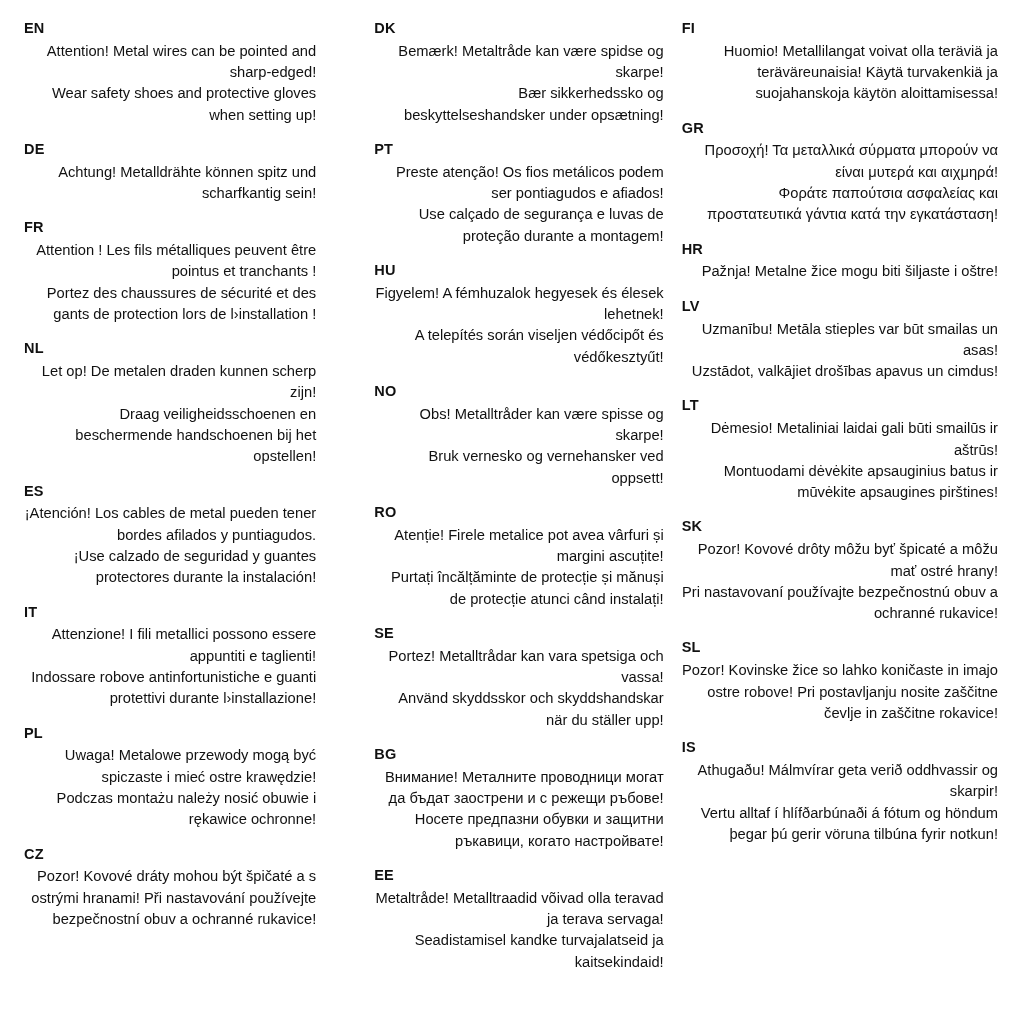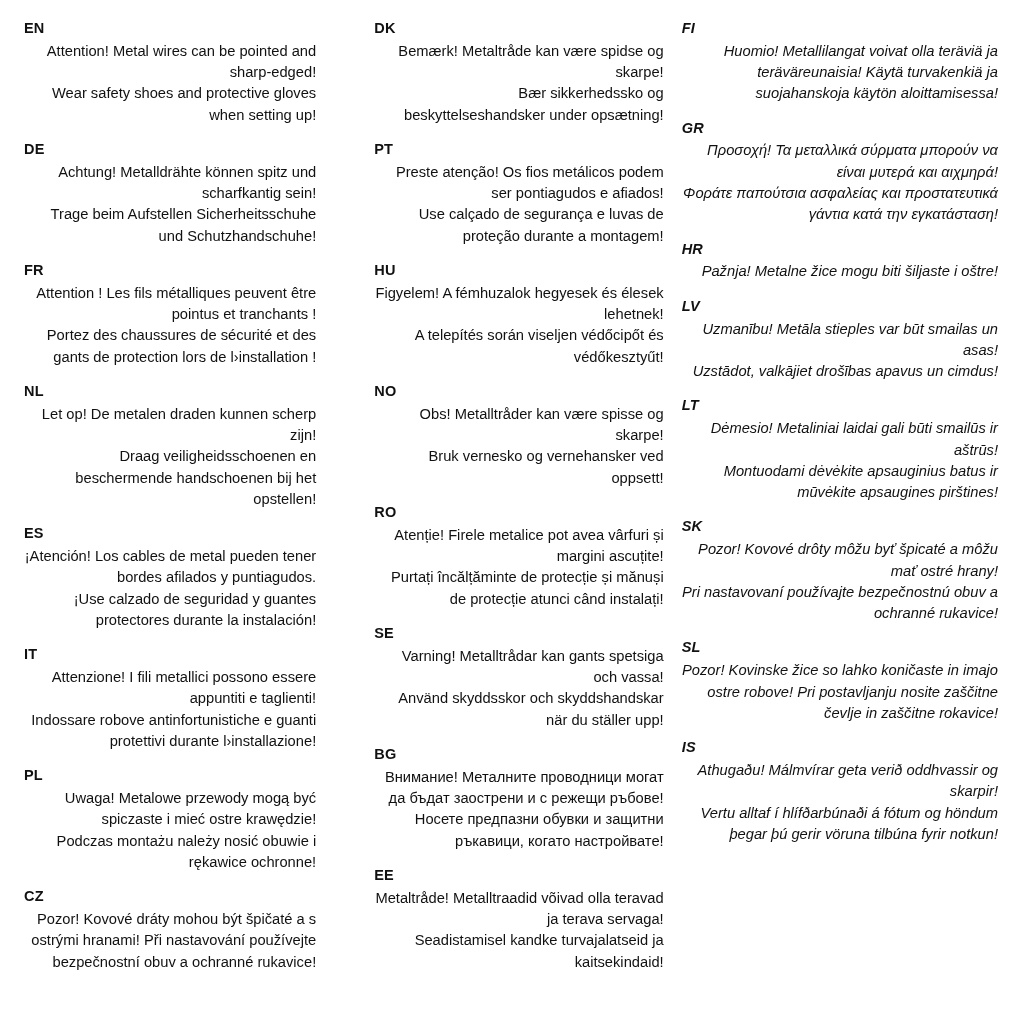--- a/index.html
+++ b/index.html
@@ -26,21 +26,21 @@
     align-items: flex-start;
     gap: 0;
     width: 100%;
   }
   .col {
     box-sizing: border-box;
     width: 333px;
     padding-right: 18px;
   }
   .col.col-2 { width: 330px; margin-left: 40px; }
-  .col.col-3 { width: 345px; padding-right: 4px; font-style: italic; }
+  .col.col-3 { width: 345px; padding-right: 4px; }
 
   .entry {
     margin-bottom: 13px;
   }
   .lang-code {
     font-weight: bold;
     font-size: 14.5px;
     line-height: 1.5;
     letter-spacing: 0.2px;
     margin-bottom: 1px;
@@ -65,21 +65,20 @@
         <div class="lang-code">EN</div>
         <div class="lines">
           <span class="line">Attention! Metal wires can be pointed and sharp-edged!</span>
           <span class="line">Wear safety shoes and protective gloves when setting up!</span>
         </div>
       </div>
       <div class="entry">
         <div class="lang-code">DE</div>
         <div class="lines">
           <span class="line">Achtung! Metalldrähte können spitz und scharfkantig sein!</span>
-          <span class="line">Trage beim Aufstellen Sicherheitsschuhe und Schutzhandschuhe!</span>
         </div>
       </div>
       <div class="entry">
         <div class="lang-code">FR</div>
         <div class="lines">
           <span class="line">Attention ! Les fils métalliques peuvent être pointus et tranchants !</span>
           <span class="line">Portez des chaussures de sécurité et des gants de protection lors de l›installation !</span>
         </div>
       </div>
       <div class="entry">
@@ -150,21 +149,21 @@
       <div class="entry">
         <div class="lang-code">RO</div>
         <div class="lines">
           <span class="line">Atenție! Firele metalice pot avea vârfuri și margini ascuțite!</span>
           <span class="line">Purtați încălțăminte de protecție și mănuși de protecție atunci când instalați!</span>
         </div>
       </div>
       <div class="entry">
         <div class="lang-code">SE</div>
         <div class="lines">
-          <span class="line">Varning! Metalltrådar kan gants spetsiga och vassa!</span>
+          <span class="line">Portez! Metalltrådar kan vara spetsiga och vassa!</span>
           <span class="line">Använd skyddsskor och skyddshandskar när du ställer upp!</span>
         </div>
       </div>
       <div class="entry">
         <div class="lang-code">BG</div>
         <div class="lines">
           <span class="line">Внимание! Металните проводници могат да бъдат заострени и с режещи ръбове!</span>
           <span class="line">Носете предпазни обувки и защитни ръкавици, когато настройвате!</span>
         </div>
       </div>

